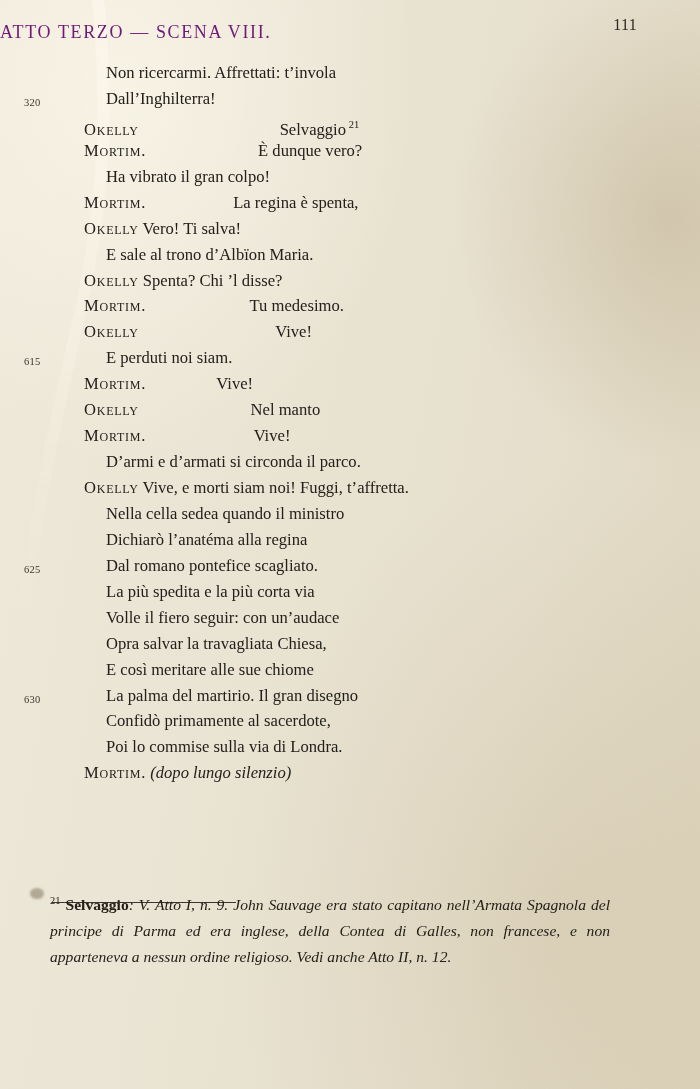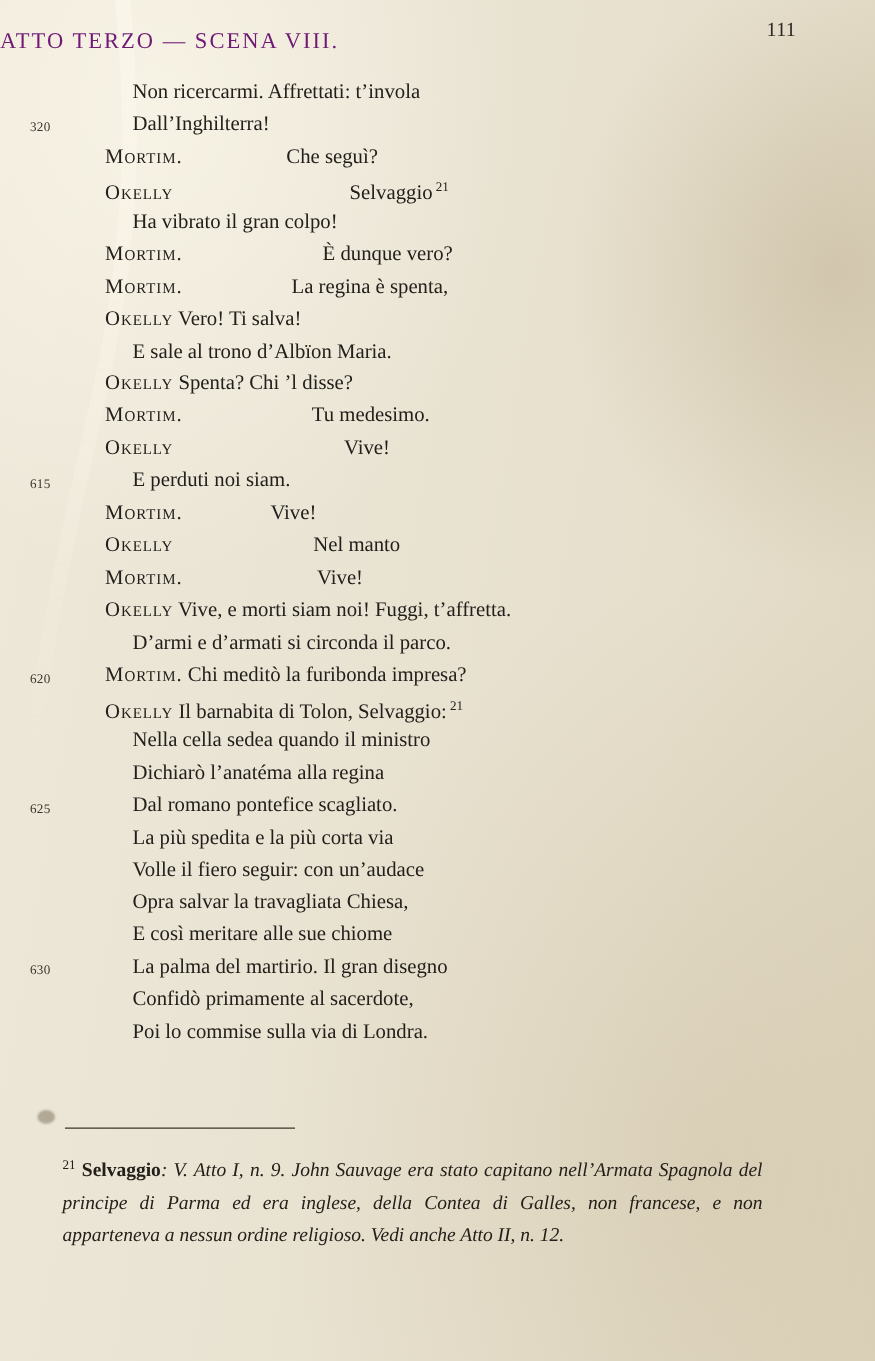--- a/index.html
+++ b/index.html
@@ -104,21 +104,21 @@
   .rule {
     position: absolute;
     left: 52px;
     top: 902px;
     width: 184px;
     height: 1px;
     background: #3b362d;
   }
   .note {
     position: absolute;
-    top: 920px;
+    top: 888px;
     left: 50px;
     width: 560px;
     font-size: 15.6px;
     line-height: 26px;
     font-style: italic;
     text-align: justify;
     color: #242019;
   }
   .note .nref {
     font-style: normal;
@@ -146,48 +146,46 @@
 <div class="fingermark"></div>
 
 <div class="content">
 
   <div class="runhead">ATTO TERZO — SCENA VIII.</div>
   <div class="folio">111</div>
 
   <div class="verse" id="verse-block">
       <div class="line ind1"><span>Non ricercarmi. Affrettati: t’invola</span></div>
       <div class="line ind1"><span class="ln">320</span><span>Dall’Inghilterra!</span></div>
-      <div class="line ind0"><span class="sc">Mortim.</span><span>                    Che seguì?</span></div>
       <div class="line ind0"><span class="sc">Okelly</span><span>                                  Selvaggio</span><span class="sup"> 21</span></div>
+      <div class="line ind0"><span class="sc">Mortim.</span><span>                           È dunque vero?</span></div>
       <div class="line ind1"><span>Ha vibrato il gran colpo!</span></div>
-      <div class="line ind0"><span class="sc">Mortim.</span><span>                           È dunque vero?</span></div>
       <div class="line ind0"><span class="sc">Mortim.</span><span>                     La regina è spenta,</span></div>
       <div class="line ind0"><span class="sc">Okelly</span><span> Vero! Ti salva!</span></div>
       <div class="line ind1"><span>E sale al trono d’Albïon Maria.</span></div>
       <div class="line ind0"><span class="sc">Okelly</span><span> Spenta? Chi ’l disse?</span></div>
       <div class="line ind0"><span class="sc">Mortim.</span><span>                         Tu medesimo.</span></div>
       <div class="line ind0"><span class="sc">Okelly</span><span>                                 Vive!</span></div>
       <div class="line ind1"><span class="ln">615</span><span>E perduti noi siam.</span></div>
       <div class="line ind0"><span class="sc">Mortim.</span><span>                 Vive!</span></div>
       <div class="line ind0"><span class="sc">Okelly</span><span>                           Nel manto</span></div>
       <div class="line ind0"><span class="sc">Mortim.</span><span>                          Vive!</span></div>
+      <div class="line ind1"><span>D’armi e d’armati si circonda il parco.</span></div>
       <div class="line ind0"><span class="sc">Okelly</span><span> Vive, e morti siam noi! Fuggi, t’affretta.</span></div>
-      <div class="line ind1"><span>D’armi e d’armati si circonda il parco.</span></div>
-      <div class="line ind0"><span class="ln">620</span><span class="sc">Mortim.</span><span> Chi meditò la furibonda impresa?</span></div>
-      <div class="line ind0"><span class="sc">Okelly</span><span> Il barnabita di Tolon, Selvaggio:</span><span class="sup"> 21</span></div>
       <div class="line ind1"><span>Nella cella sedea quando il ministro</span></div>
       <div class="line ind1"><span>Dichiarò l’anatéma alla regina</span></div>
       <div class="line ind1"><span class="ln">625</span><span>Dal romano pontefice scagliato.</span></div>
       <div class="line ind1"><span>La più spedita e la più corta via</span></div>
       <div class="line ind1"><span>Volle il fiero seguir: con un’audace</span></div>
       <div class="line ind1"><span>Opra salvar la travagliata Chiesa,</span></div>
       <div class="line ind1"><span>E così meritare alle sue chiome</span></div>
       <div class="line ind1"><span class="ln">630</span><span>La palma del martirio. Il gran disegno</span></div>
       <div class="line ind1"><span>Confidò primamente al sacerdote,</span></div>
       <div class="line ind1"><span>Poi lo commise sulla via di Londra.</span></div>
+      <div class="line ind0"><span class="sc">Mortim.</span><span class="stage"> (dopo lungo silenzio)</span></div>
     </div>
 
   <div class="rule"></div>
 
   <div class="note">
     <span class="nref">21</span>
     <b>Selvaggio</b><span>:</span><span> V. Atto I, n. 9. John Sauvage era stato capitano nell’Armata Spagnola del principe di Parma ed era inglese, della Contea di Galles, non francese, e non apparteneva a nessun ordine religioso. Vedi anche Atto II, n. 12.</span>
   </div>
 
 </div>

